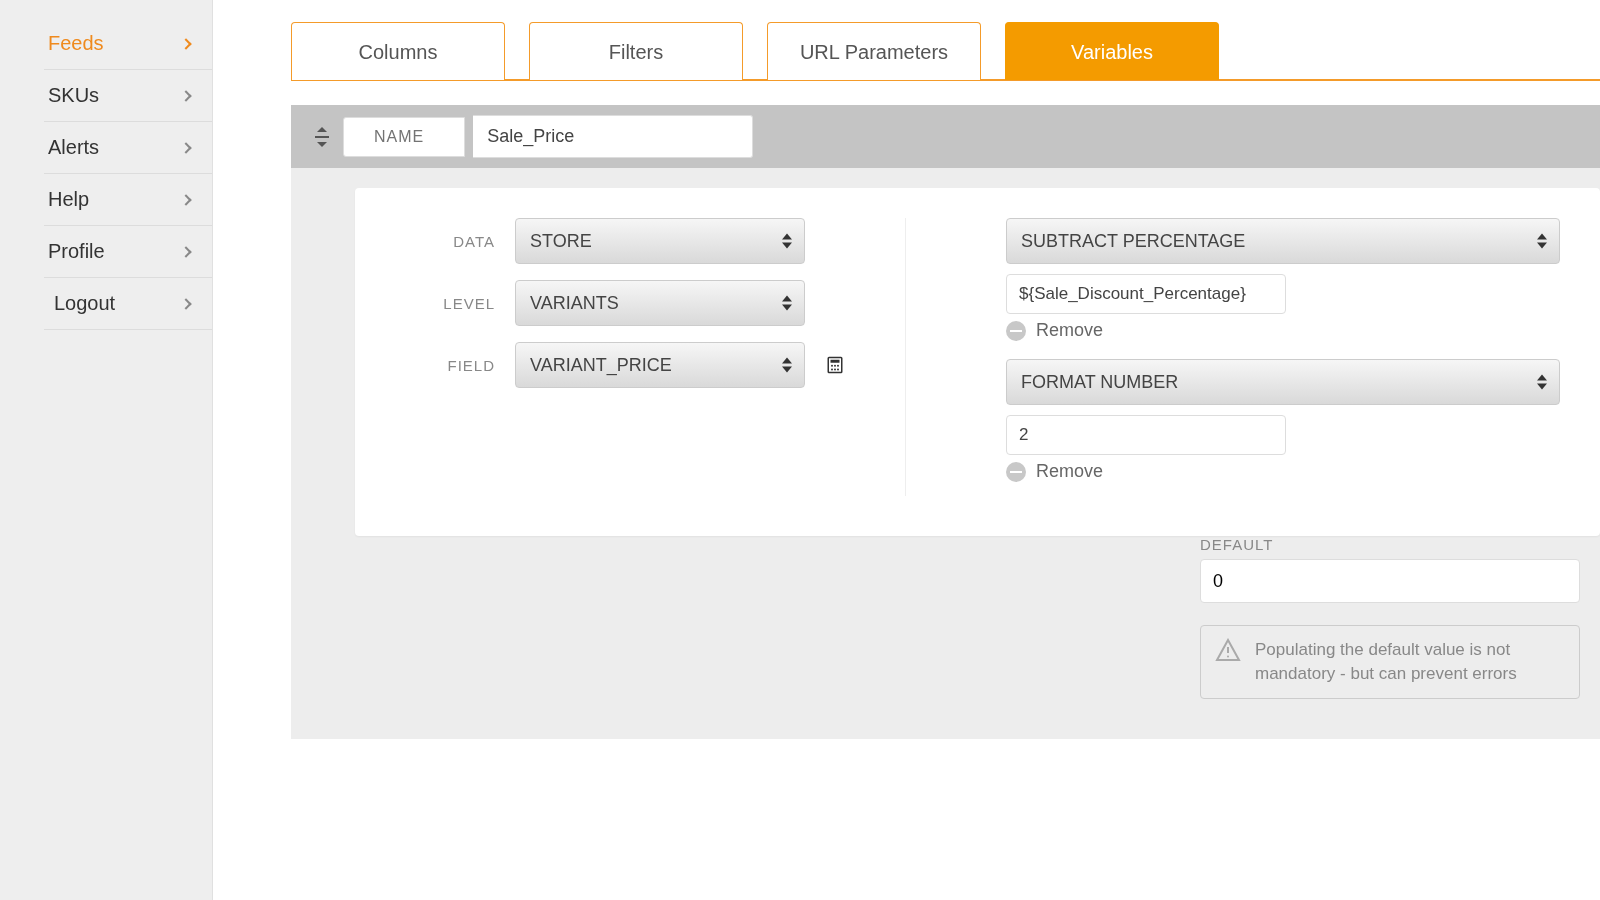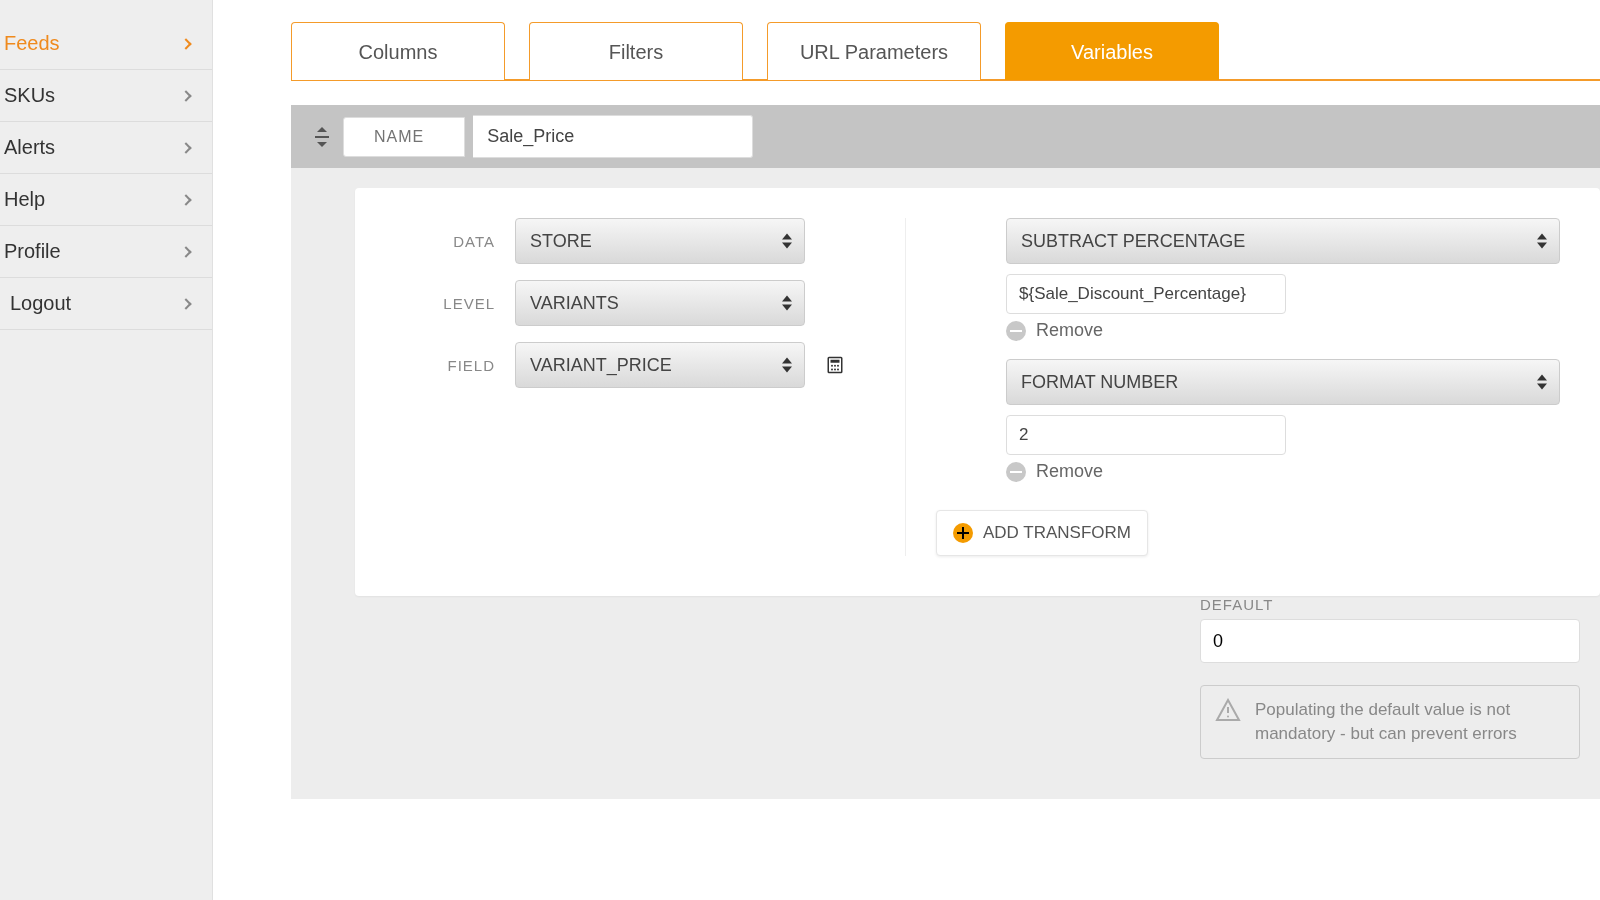--- a/index.html
+++ b/index.html
@@ -12,20 +12,21 @@
   }
   .app { display: flex; height: 100vh; overflow: hidden; }
 
   
   .sidebar {
     width: 213px;
     background: #eeeeee;
     border-right: 1px solid #e0e0e0;
     flex-shrink: 0;
     padding-top: 18px;
+    padding-left: 44px;
   }
   .sidebar-item {
     display: flex;
     align-items: center;
     justify-content: space-between;
     padding: 14px 16px 14px 4px;
     border-bottom: 1px solid #dcdcdc;
     font-size: 20px;
     color: #333;
     cursor: pointer;
@@ -397,24 +398,20 @@
                       <span class="down"></span>
                     </span>
                 </div>
                 <input class="text-input" style="margin-top: 10px;" type="text" value="2">
                 <div class="remove-row">
                   <span class="minus-ic"></span>
                   <span>Remove</span>
                 </div>
               </div>
 
-              <button class="add-transform" type="button">
-                <span class="plus-ic"></span>
-                <span>ADD TRANSFORM</span>
-              </button>
             </div>
           </div>
 
           <div class="default-box">
             <div class="default-inner">
               <div class="default-label">DEFAULT</div>
               <input class="default-input" type="text" value="0" style="">
               <div class="hint">
                 <span class="warn-ic">
                   <svg viewBox="0 0 26 24">

